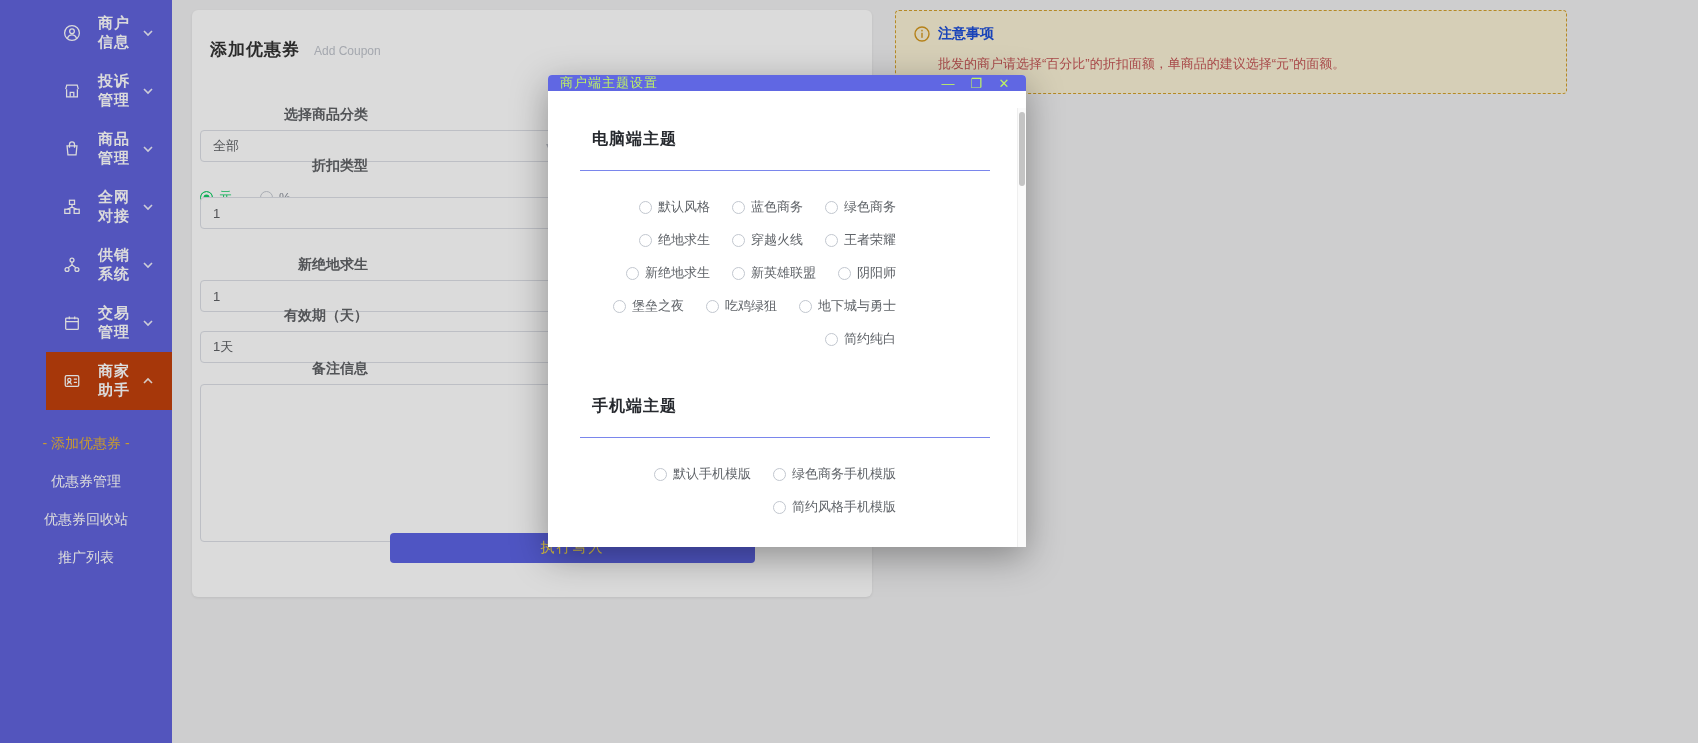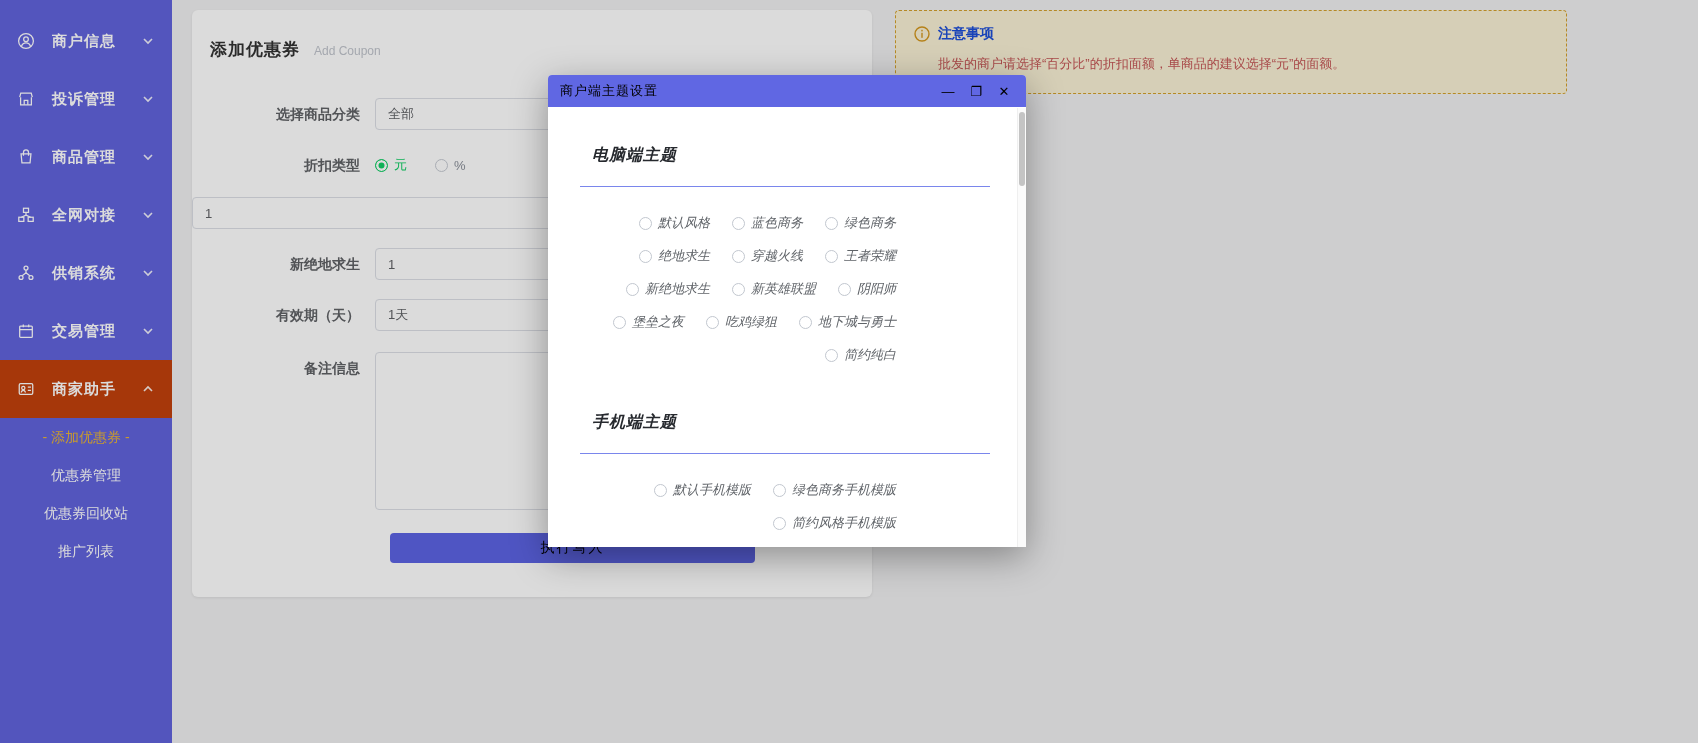--- a/index.html
+++ b/index.html
@@ -23,38 +23,38 @@
     height: 58px; display: flex; align-items: center; padding: 0 16px;
     color: #fff; cursor: pointer;
   }
   .sb-item .icon { width: 20px; height: 20px; margin-right: 16px; flex: none; display:flex; align-items:center; justify-content:center; }
   .sb-item .icon svg { width: 18px; height: 18px; }
   .sb-item .label { font-size: 15px; font-weight: bold; flex: 1; letter-spacing: 1px; }
   .sb-item .chev { width: 14px; height: 14px; opacity: .9; display:flex; align-items:center; }
   .sb-item .chev svg { width: 12px; height: 12px; }
   .sb-item.active { background: #c2410c; }
 
-  .submenu { }
+  .submenu { padding-top: 14px; }
   .sub-item {
     height: 38px; line-height: 38px; text-align: center;
     color: #ffffff; font-size: 14px; cursor: pointer;
   }
   .sub-item.active { color: #e8b437; }
 
   
   .card {
     position: absolute; left: 192px; top: 10px; width: 680px; height: 587px;
     background: #ffffff; border-radius: 6px; z-index: 2;
     box-shadow: 0 1px 3px rgba(0,0,0,0.08);
   }
   .card-title-row { position: absolute; left: 18px; top: 28px; display: flex; align-items: baseline; }
   .card-title { font-size: 17px; font-weight: bold; color: #333; letter-spacing: 1px; }
   .card-subtitle { font-size: 12px; color: #c0c4cc; margin-left: 14px; }
 
-  .frow { position: absolute; left: 0; width: 100%; display: flex; }
+  .frow { position: absolute; left: 8px; width: 100%; display: flex; flex-direction: column; }
   .frow .flabel {
     width: 183px; text-align: right; padding-right: 15px;
     font-size: 14px; font-weight: bold; color: #606266; line-height: 32px; flex: none;
   }
   .fcontrol { width: 365px; flex: none; }
 
   .inp, .sel {
     width: 365px; height: 32px; border: 1px solid #dcdfe6; border-radius: 4px;
     padding: 0 12px; font-size: 13px; color: #606266; background: #fff;
     font-family: "Liberation Sans", "DejaVu Sans", sans-serif;
@@ -75,21 +75,21 @@
   .fradio.checked .rlabel { color: #13ce66; }
 
   textarea.tarea {
     width: 365px; height: 158px; border: 1px solid #dcdfe6; border-radius: 4px;
     padding: 8px 12px; font-size: 13px; color: #606266; resize: none; outline: none;
     font-family: "Liberation Sans", "DejaVu Sans", sans-serif;
   }
 
   .submit-btn {
     position: absolute; left: 198px; top: 523px; width: 365px; height: 30px;
-    background: #5d63e4; color: #000000; border: none; border-radius: 4px;
+    background: #5d63e4; color: #fde047; border: none; border-radius: 4px;
     font-size: 14px; cursor: pointer; letter-spacing: 2px;
     font-family: "Liberation Sans", "DejaVu Sans", sans-serif;
   }
 
   
   .notice {
     position: absolute; left: 895px; top: 10px; width: 672px; height: 84px;
     background: #faf1d5; border: 1px dashed #d3a02c; border-radius: 4px;
     padding: 14px 18px; z-index: 2;
   }
@@ -99,46 +99,46 @@
   .notice-body { margin-top: 12px; margin-left: 24px; font-size: 13px; color: #c45656; }
 
   
   .modal {
     position: absolute; left: 548px; top: 75px; width: 478px; height: 472px;
     background: #fff; z-index: 100; border-radius: 4px 4px 0 0; overflow: hidden;
     box-shadow: 0 10px 36px rgba(0,0,0,0.35);
   }
   .modal-header {
     height: 16px; background: #6067e3; display: flex; align-items: center;
-    padding: 16px 12px; color: #000000;
+    padding: 8px 12px; color: #bef264;
   }
   .modal-title { font-size: 13px; flex: 1; letter-spacing: 1px; }
   .win-btn { width: 20px; text-align: center; font-size: 13px; cursor: pointer; margin-left: 8px; line-height: 33px; }
 
-  .modal-body { position: relative; height: 439px; padding: 38px 36px 0 32px; overflow: hidden; font-style: italic; }
+  .modal-body { position: relative; height: 439px; padding: 38px 36px 0 32px; overflow: hidden; }
 
   .m-section { margin-bottom: 34px; }
   .m-heading { font-size: 16px; font-weight: bold; color: #26292e; margin-left: 12px; letter-spacing: 1px; }
   .m-line { border-bottom: 1px solid #7a86ec; margin-top: 20px; width: 100%; }
   .m-opts { margin-top: 26px; width: 336px; display: flex; flex-wrap: wrap; margin-left: 2px; justify-content: flex-end; }
   .m-opt { display: inline-flex; align-items: center; margin-right: 22px; margin-bottom: 13px; cursor: pointer; height: 20px; }
   .m-opt .radio {
     width: 13px; height: 13px; border-radius: 50%; border: 1px solid #c2c7cf;
     background: #fff; margin-right: 6px; flex: none;
   }
   .m-opt .olabel { font-size: 13px; color: #5f6368; white-space: nowrap; }
 
   .m-scrollbar { position: absolute; right: 0; top: 33px; bottom: 0; width: 9px; background: #fbfbfb; border-left: 1px solid #efefef; }
   .m-scroll-thumb { position: absolute; top: 4px; left: 1px; width: 6px; height: 74px; background: #c4c4c4; border-radius: 3px; }
 </style>
 </head>
 <body>
 
 <div class="sidebar">
-  <div style="padding-top:12px;">
+  <div style="padding-top:4px;margin-left:46px;">
       <div class="sb-item">
         <span class="icon">
           <svg viewBox="0 0 20 20" fill="none" stroke="#fff" stroke-width="1.4">
             <circle cx="10" cy="10" r="8.2"></circle>
             <circle cx="10" cy="8" r="2.6"></circle>
             <path d="M4.8 16.2c1-3 3-4.2 5.2-4.2s4.2 1.2 5.2 4.2"></path>
           </svg>
         </span>
         <span class="label">商户信息</span>
         <span class="chev">

